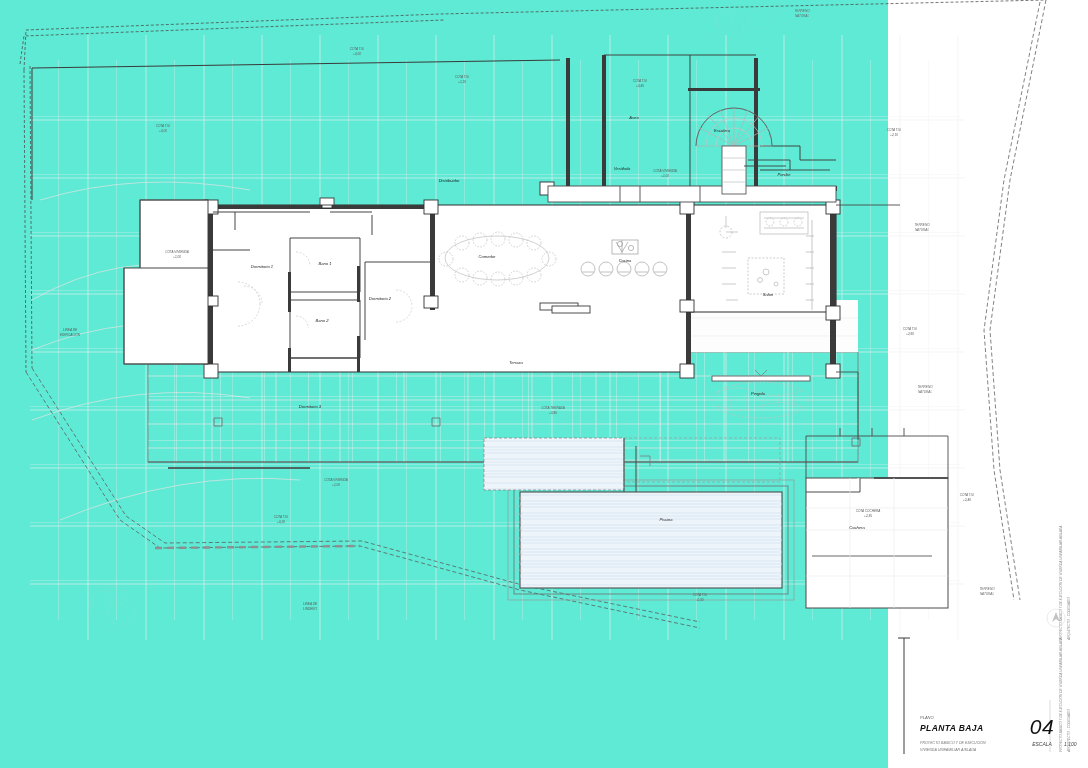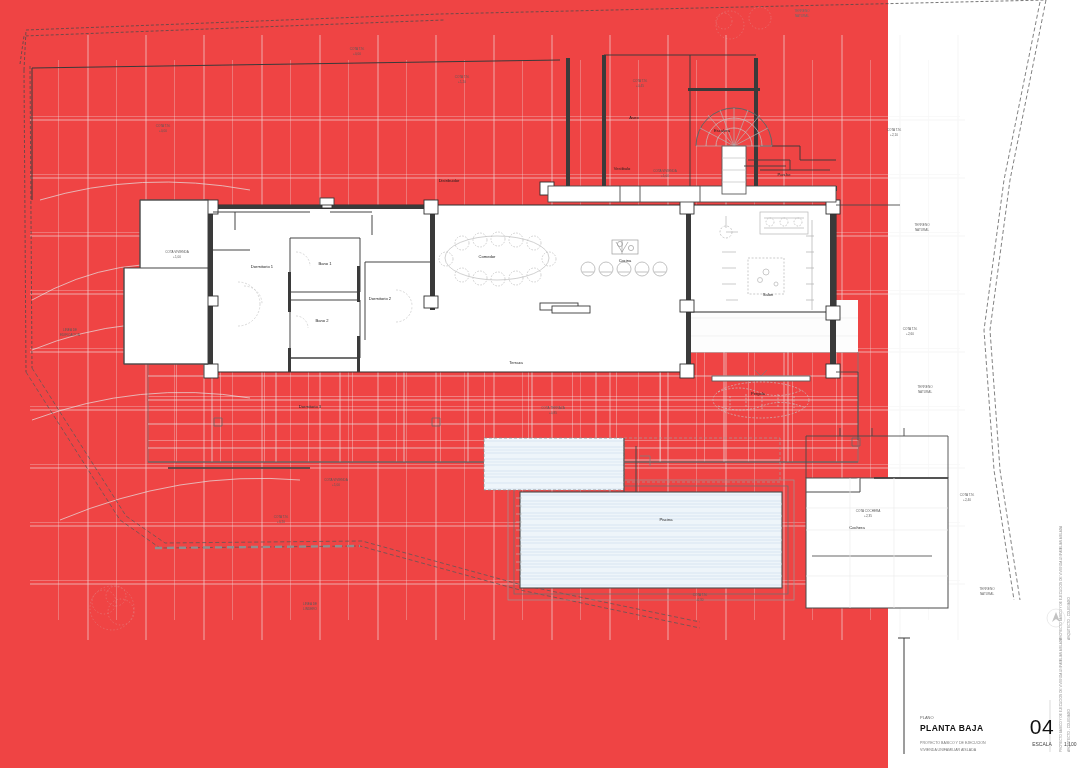--- a/index.html
+++ b/index.html
@@ -1,19 +1,19 @@
 <!DOCTYPE html>
 <html><head>
 <meta charset="utf-8">
 <title>Planta Baja</title>
 <style>
   html,body{margin:0;padding:0;background:#ffffff;}
   body{width:1088px;height:768px;overflow:hidden;
        font-family:"Liberation Sans", sans-serif;color:#2b2b2b;}
-  #sheet{position:relative;width:888px;height:768px;background:#ef4444;}
+  #sheet{position:relative;width:888px;height:768px;background:#5eead4;font-style:italic;}
   svg{position:absolute;left:0;top:0;}
   .lbl-room{font-size:4.1px;fill:#1f1f1f;}
   .lbl-cota{font-size:3.1px;fill:#5a5a5a;}
   .lbl-terr{font-size:3.1px;fill:#6a6a6a;}
   .tb-small{font-size:4px;fill:#666;}
   .tb-title{font-size:8.5px;fill:#111;font-weight:bold;letter-spacing:.4px;}
   .tb-num{font-size:21px;fill:#111;letter-spacing:.5px;}
   .tb-scale{font-size:5px;fill:#444;}
   .tb-sub{font-size:3.6px;fill:#777;}
   .vert{font-size:3.2px;fill:#8c8c8c;}

